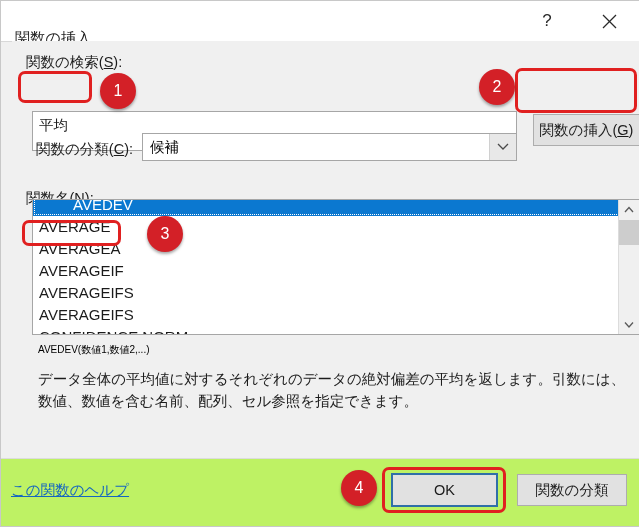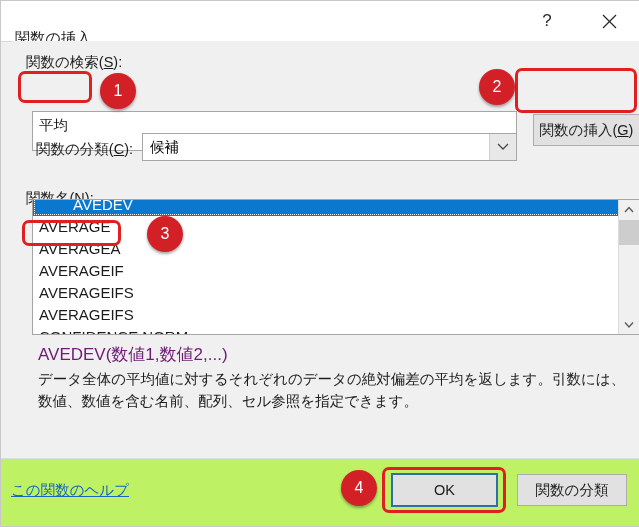--- a/index.html
+++ b/index.html
@@ -104,21 +104,21 @@
   }
   #sb-up{top:0;}
   #sb-down{bottom:0;}
   #sb-thumb{
     position:absolute;left:0;top:20px;width:20px;height:25px;
     background:#cdcdcd;
   }
   
   #desc-syntax{
     position:absolute;left:26px;top:302px;
-    font-size:17px;color:#701a75;white-space:nowrap;
+    font-size:10px;color:#000000;white-space:nowrap;
   }
   #desc-text{
     position:absolute;left:26px;top:327px;width:594px;
     font-size:14.5px;color:#1b1b1b;line-height:22px;
   }
   
   #footer{
     position:absolute;left:0;bottom:0;width:639px;height:67px;
     background:#bef264;border-top:1px solid #dcdcdc;
   }

